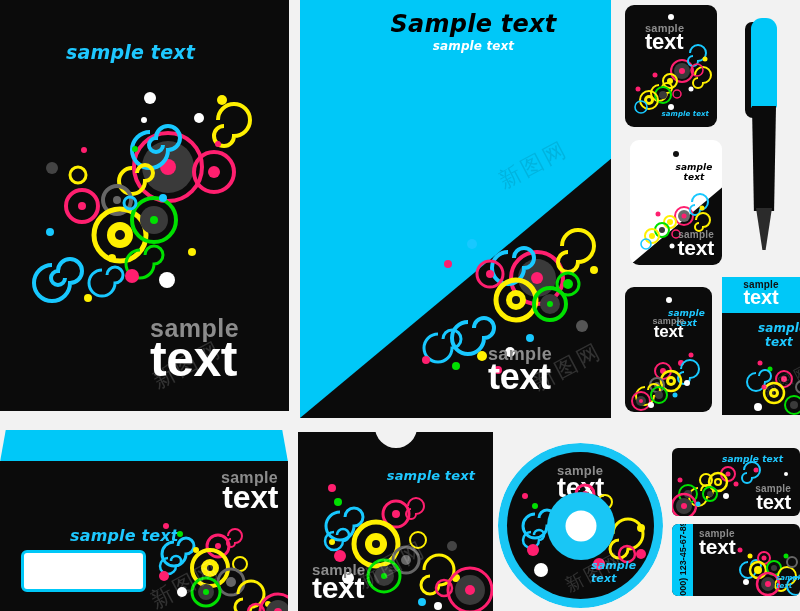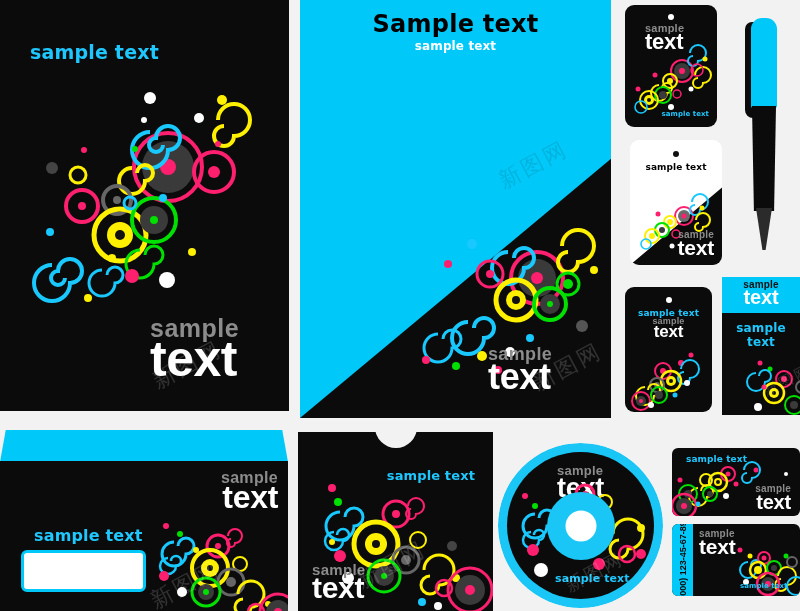--- a/index.html
+++ b/index.html
@@ -13,21 +13,21 @@
   .stage { position: absolute; inset: 0; }
   .piece { position: absolute; overflow: hidden; }
   .black { background: #0b0b0b; }
   .cyan  { background: #00c8f8; }
   .white { background: #ffffff; }
 
   
   .serif-lockup { font-family: Liberation Sans, sans-serif; line-height: 0.82; text-align: left; }
   .serif-lockup .s1 { display:block; color:#8c8c8c; font-weight:700; letter-spacing:0.02em; }
   .serif-lockup .s2 { display:block; color:#ffffff; font-weight:700; letter-spacing:-0.01em; }
-  .script { font-family: "DejaVu Sans", sans-serif; font-weight: 700; letter-spacing: .01em; }
+  .script { font-family: "DejaVu Sans", sans-serif; font-style: italic; font-weight: 700; letter-spacing: .01em; margin-left: 36px; }
   .script.cy { color:#1ec8ff; }
   .script.bk { color:#000; }
   .script.wh { color:#fff; }
 
   
   .orn { position:absolute; pointer-events:none; }
   .orn svg { display:block; overflow:visible; }
 
   
   .wm { position:absolute; color:rgba(255,255,255,.16); font-size:22px;

